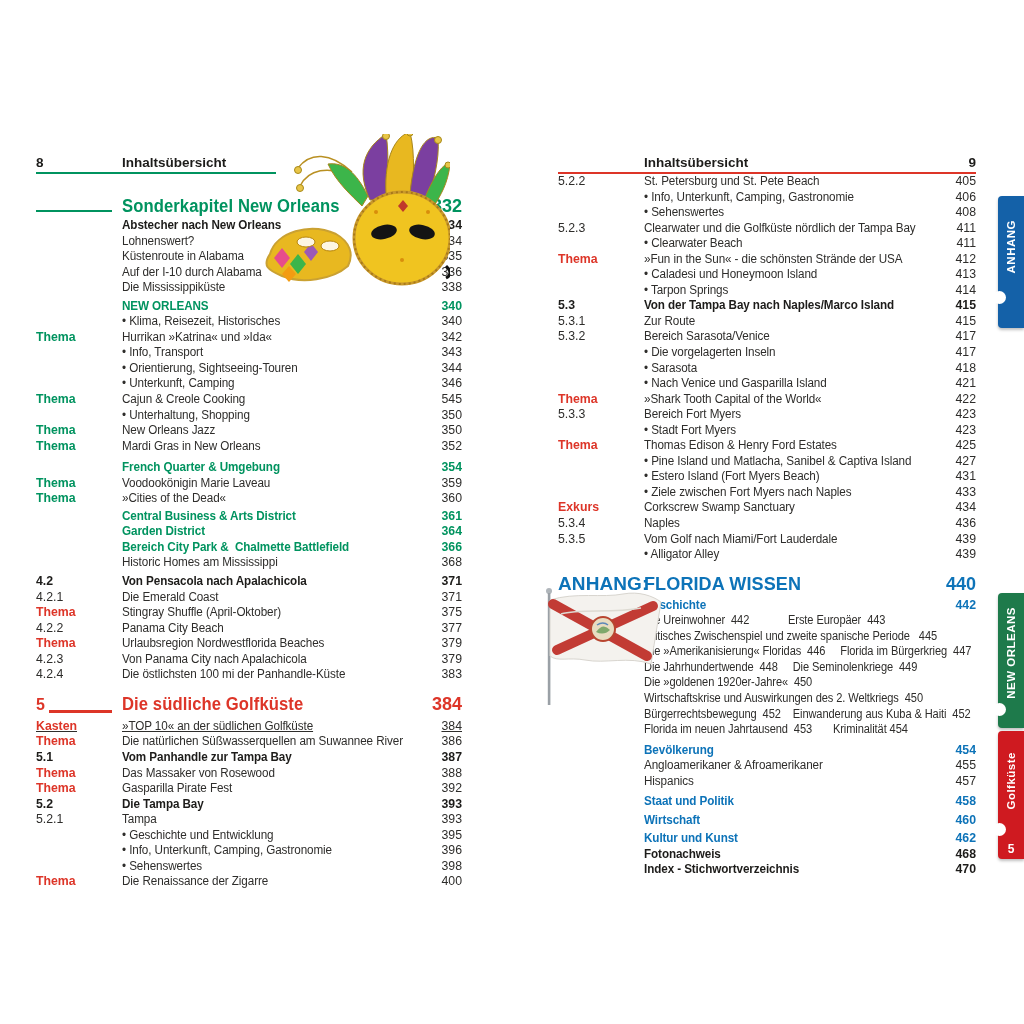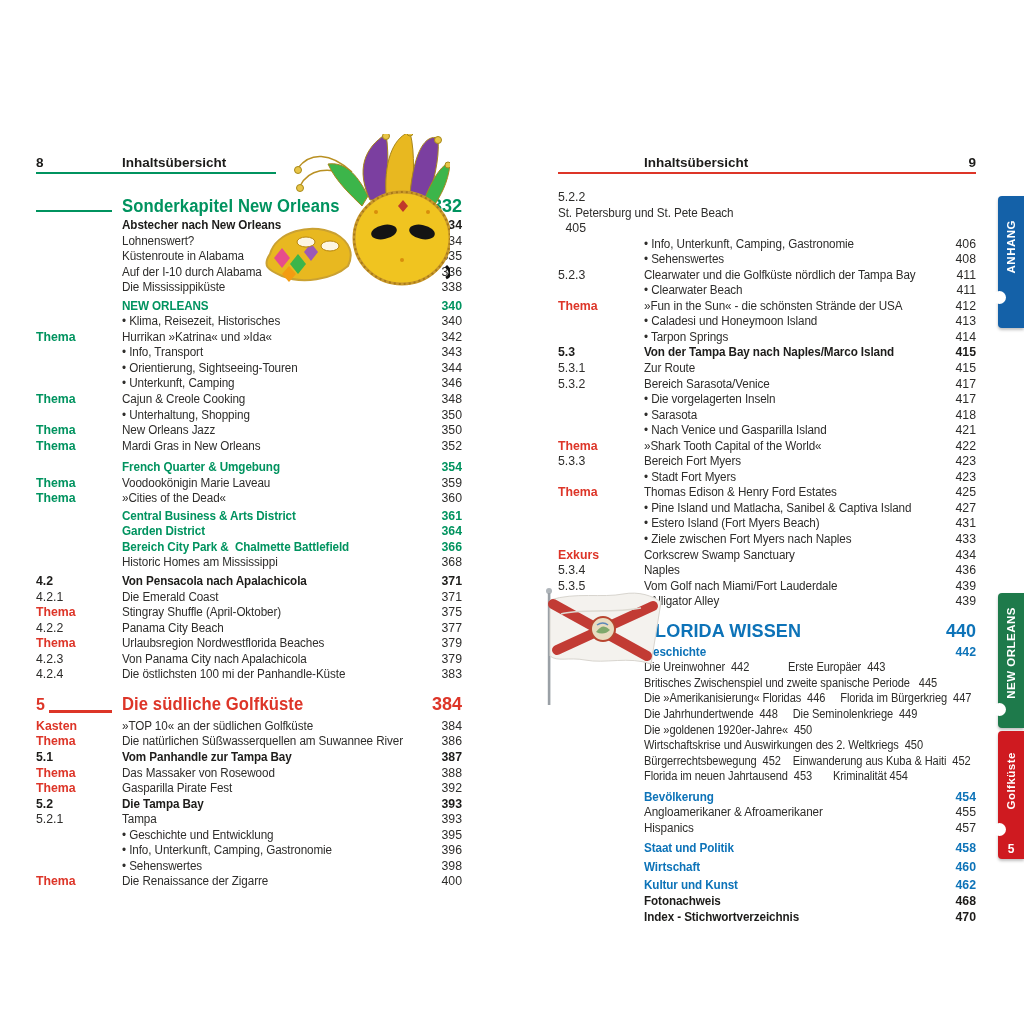--- a/index.html
+++ b/index.html
@@ -141,21 +141,21 @@
       <div class="trow ">
         <span class="lab"></span>
         <span class="tit ">• Unterkunft, Camping</span>
         <span class="pg ">346</span>
       </div>
       <div class="trow ">
         <span class="lab">
           <span class="gb">Thema</span>
         </span>
         <span class="tit ">Cajun &amp; Creole Cooking</span>
-        <span class="pg ">348</span>
+        <span class="pg ">545</span>
       </div>
       <div class="trow ">
         <span class="lab"></span>
         <span class="tit ">• Unterhaltung, Shopping</span>
         <span class="pg ">350</span>
       </div>
       <div class="trow ">
         <span class="lab">
           <span class="gb">Thema</span>
         </span>
@@ -258,21 +258,21 @@
         <span class="pg ">383</span>
       </div>
       <div class="trow h1 red" style="margin-top: 9px;">
         <span class="lab">
           <span class="hred">5</span>
           <span class="dline red"></span>
         </span>
         <span class="tit ">Die südliche Golfküste</span>
         <span class="pg ">384</span>
       </div>
-      <div class="trow " style="margin-top: 2px;">
+      <div class="trow " style="margin-top: 2px; text-decoration: underline;">
         <span class="lab">
           <span class="rb">Kasten</span>
         </span>
         <span class="tit ">»TOP 10« an der südlichen Golfküste</span>
         <span class="pg ">384</span>
       </div>
       <div class="trow ">
         <span class="lab">
           <span class="rb">Thema</span>
         </span>
@@ -340,21 +340,21 @@
 </div>
 
 <div class="page page-right">
   <div class="phead">
     <span class="hl"></span>
     <span class="ht">Inhaltsübersicht</span>
     <span class="hp">9</span>
     <span class="rule red"></span>
   </div>
   <div>
-      <div class="trow " style="margin-top: 16px; flex-direction: column;">
+      <div class="trow " style="">
         <span class="lab">
           <span class="">5.2.2</span>
         </span>
         <span class="tit ">St. Petersburg und St. Pete Beach</span>
         <span class="pg ">405</span>
       </div>
       <div class="trow ">
         <span class="lab"></span>
         <span class="tit ">• Info, Unterkunft, Camping, Gastronomie</span>
         <span class="pg ">406</span>

